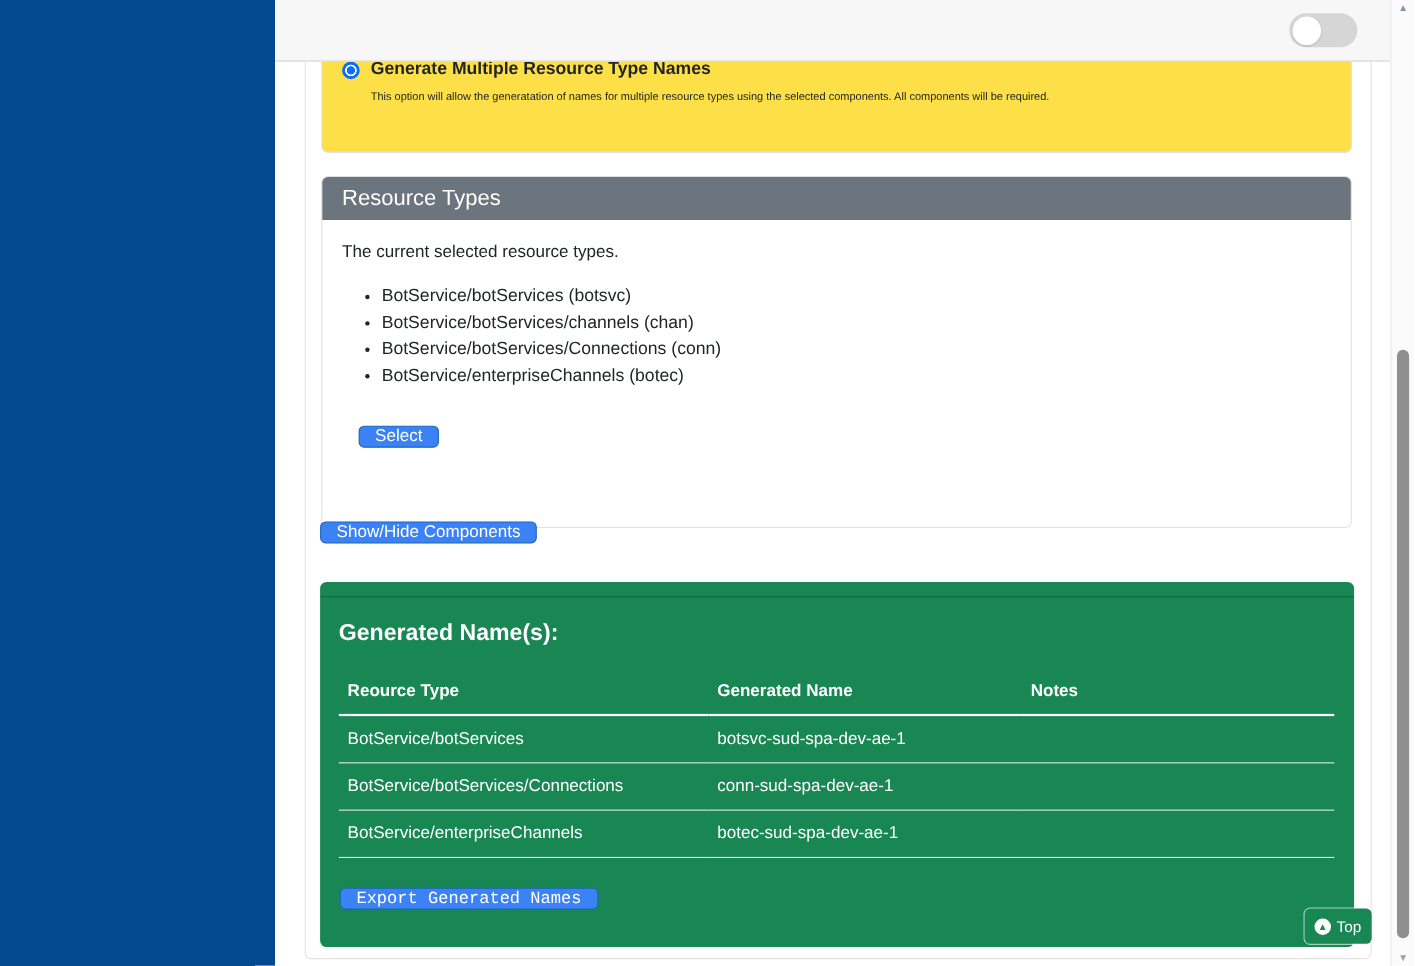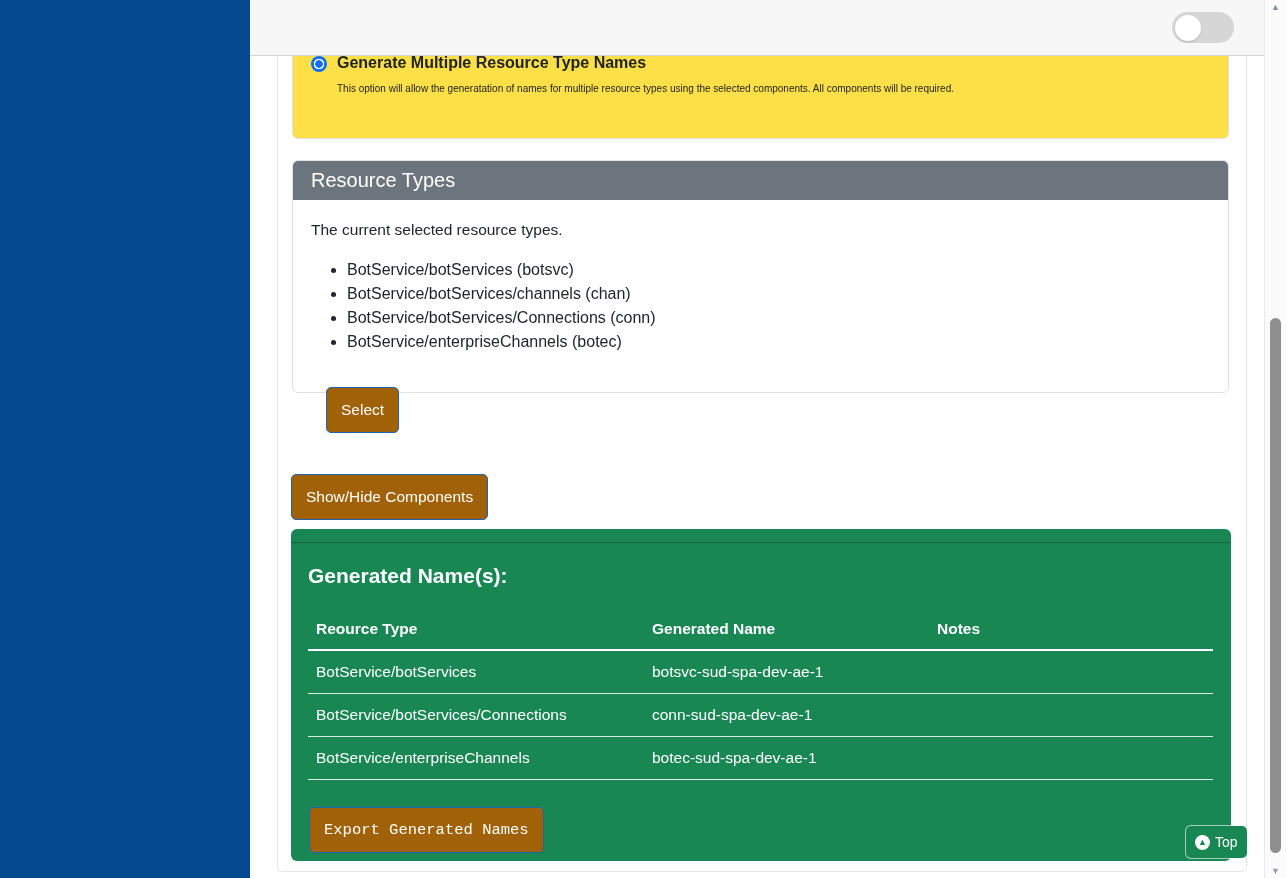--- a/index.html
+++ b/index.html
@@ -52,39 +52,39 @@
   .option-title {
     position: absolute; left: 44px; top: 13px; font-size: 16px; font-weight: bold;
   }
   .option-desc {
     position: absolute; left: 44px; top: 36px; width: 872px;
     font-size: 10px; line-height: 24px; color: #212529;
   }
 
   
   .rt-card {
-    position: absolute; left: 292px; top: 160px; width: 937px; height: 233px;
+    position: absolute; left: 292px; top: 160px; width: 937px; height: 320px;
     background: #fff; border: 1px solid #dee2e6; border-radius: 6px; z-index: 2;
   }
   .rt-header {
     position: absolute; left: 0; top: 0; width: 935px; height: 39px;
     background: #6c757d; border-radius: 5px 5px 0 0;
     color: #ffffff; font-size: 20px; line-height: 39px; padding-left: 18px;
   }
   .rt-intro { position: absolute; left: 18px; top: 60px; font-size: 15.5px; }
   .rt-list {
     position: absolute; left: 18px; top: 97px; font-size: 16px; line-height: 24px;
     padding-left: 36px; list-style: disc;
   }
 
   
   .btn-blue {
-    display: inline-block; background: #a16207; border: 1px solid #1d65b4;
+    display: inline-block; background: #3b82f6; border: 1px solid #1d65b4;
     color: #ffffff; font-size: 15.5px; font-family: "Liberation Sans", sans-serif;
-    padding: 13px 14px; border-radius: 5px; cursor: pointer; 
+    padding: 0 14px; border-radius: 5px; cursor: pointer; 
   }
   .select-btn { position: absolute; left: 33px; top: 226px; }
   .showhide-btn { position: absolute; left: 291px; top: 474px; z-index: 2; }
 
   
   .gen-panel {
     position: absolute; left: 291px; top: 529px; width: 940px; height: 332px;
     background: #198754; border-radius: 6px; z-index: 2; color: #ffffff;
   }
   .gen-panel-headerstrip {

